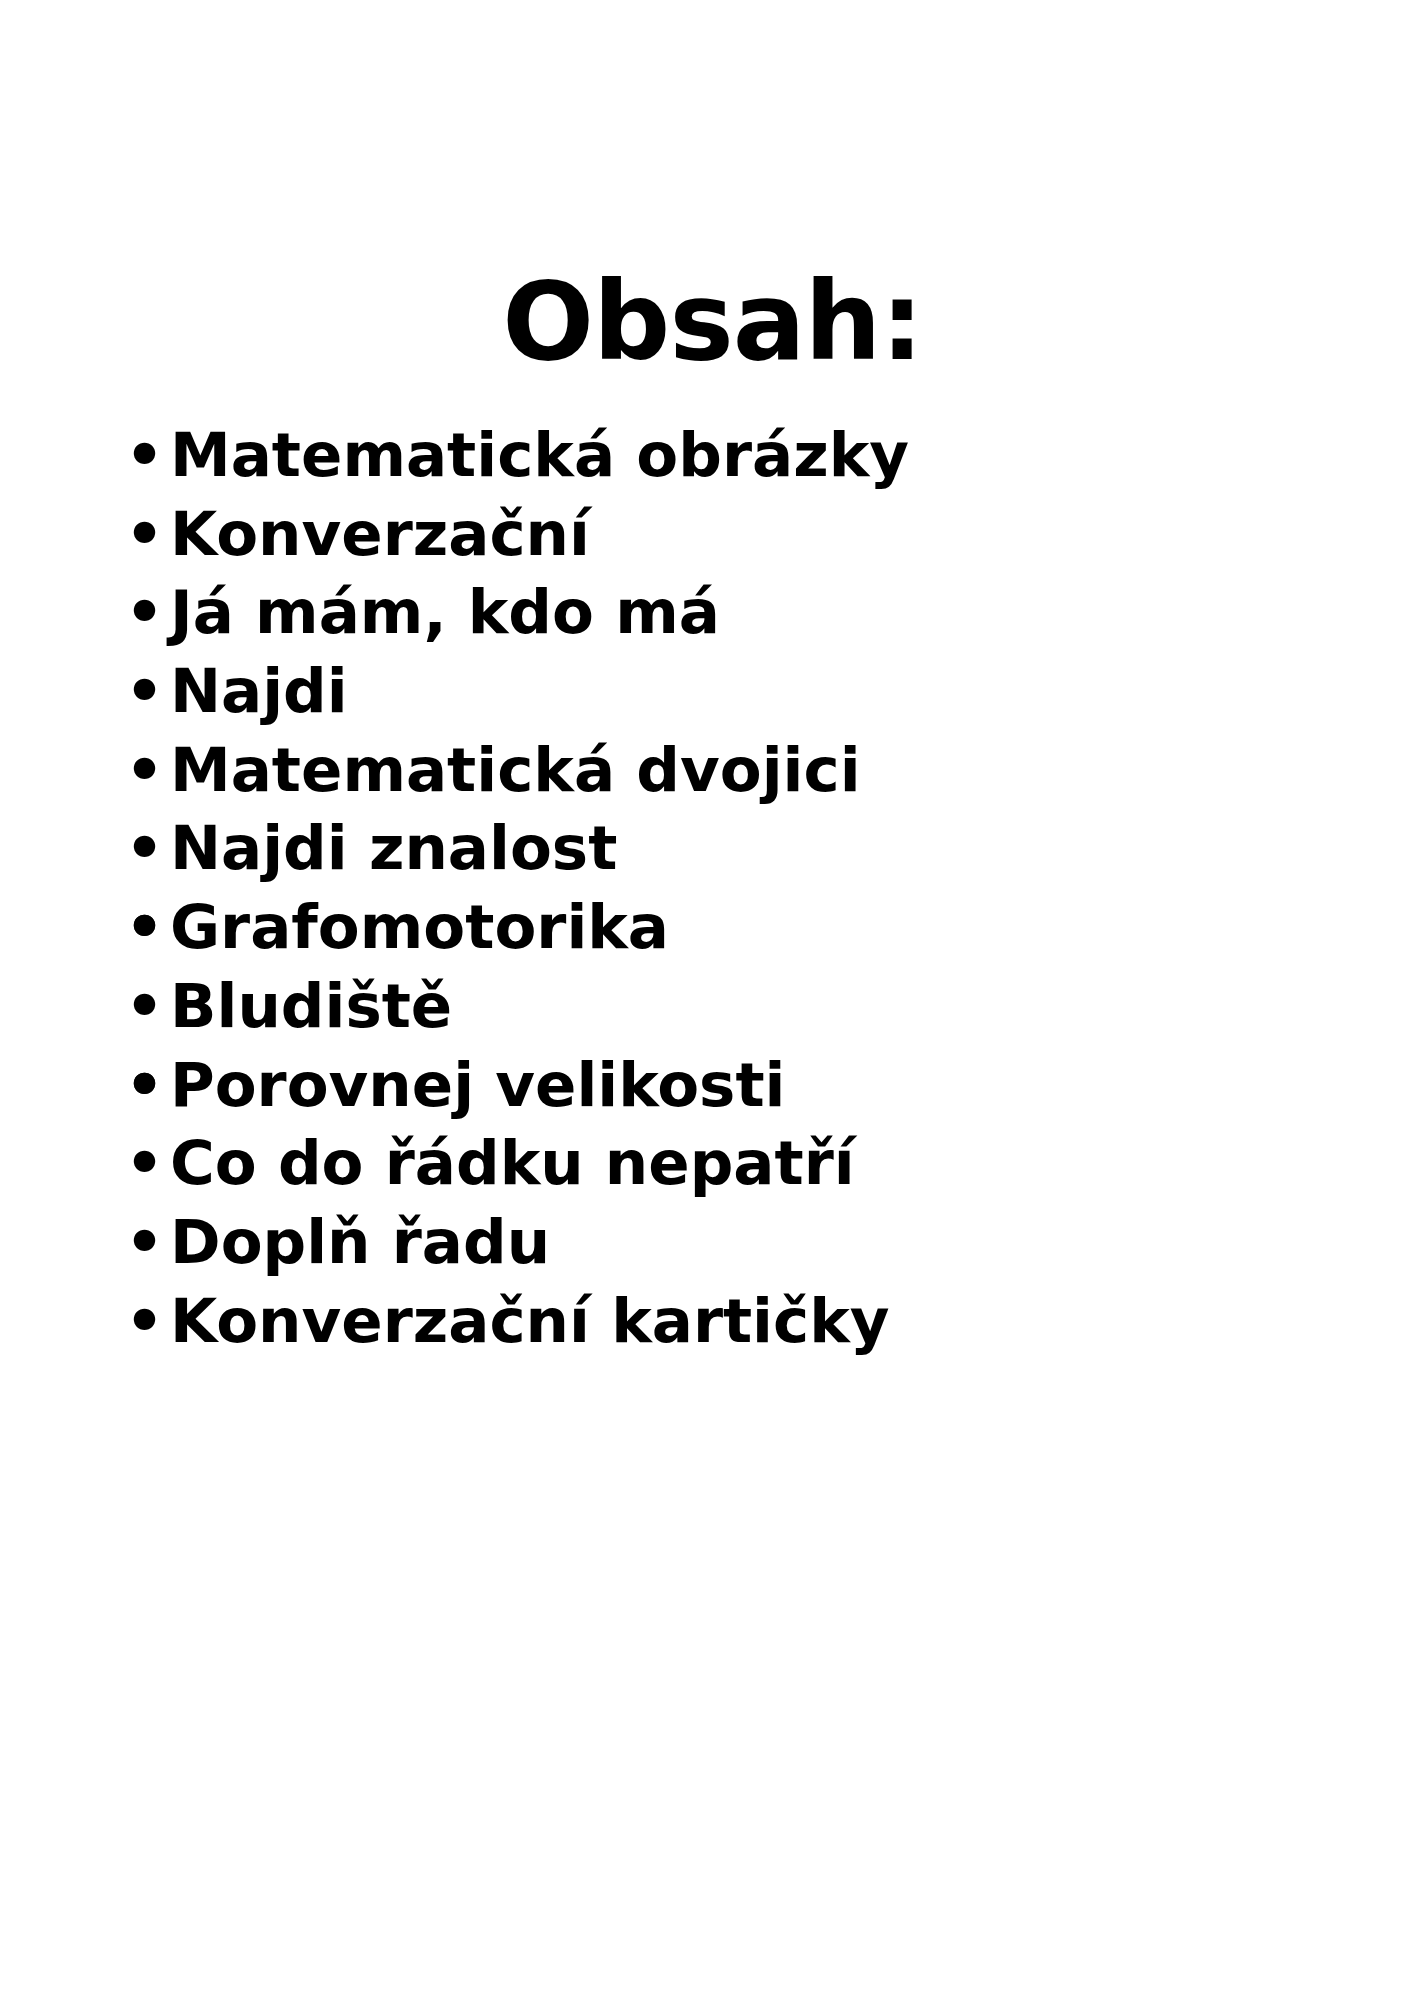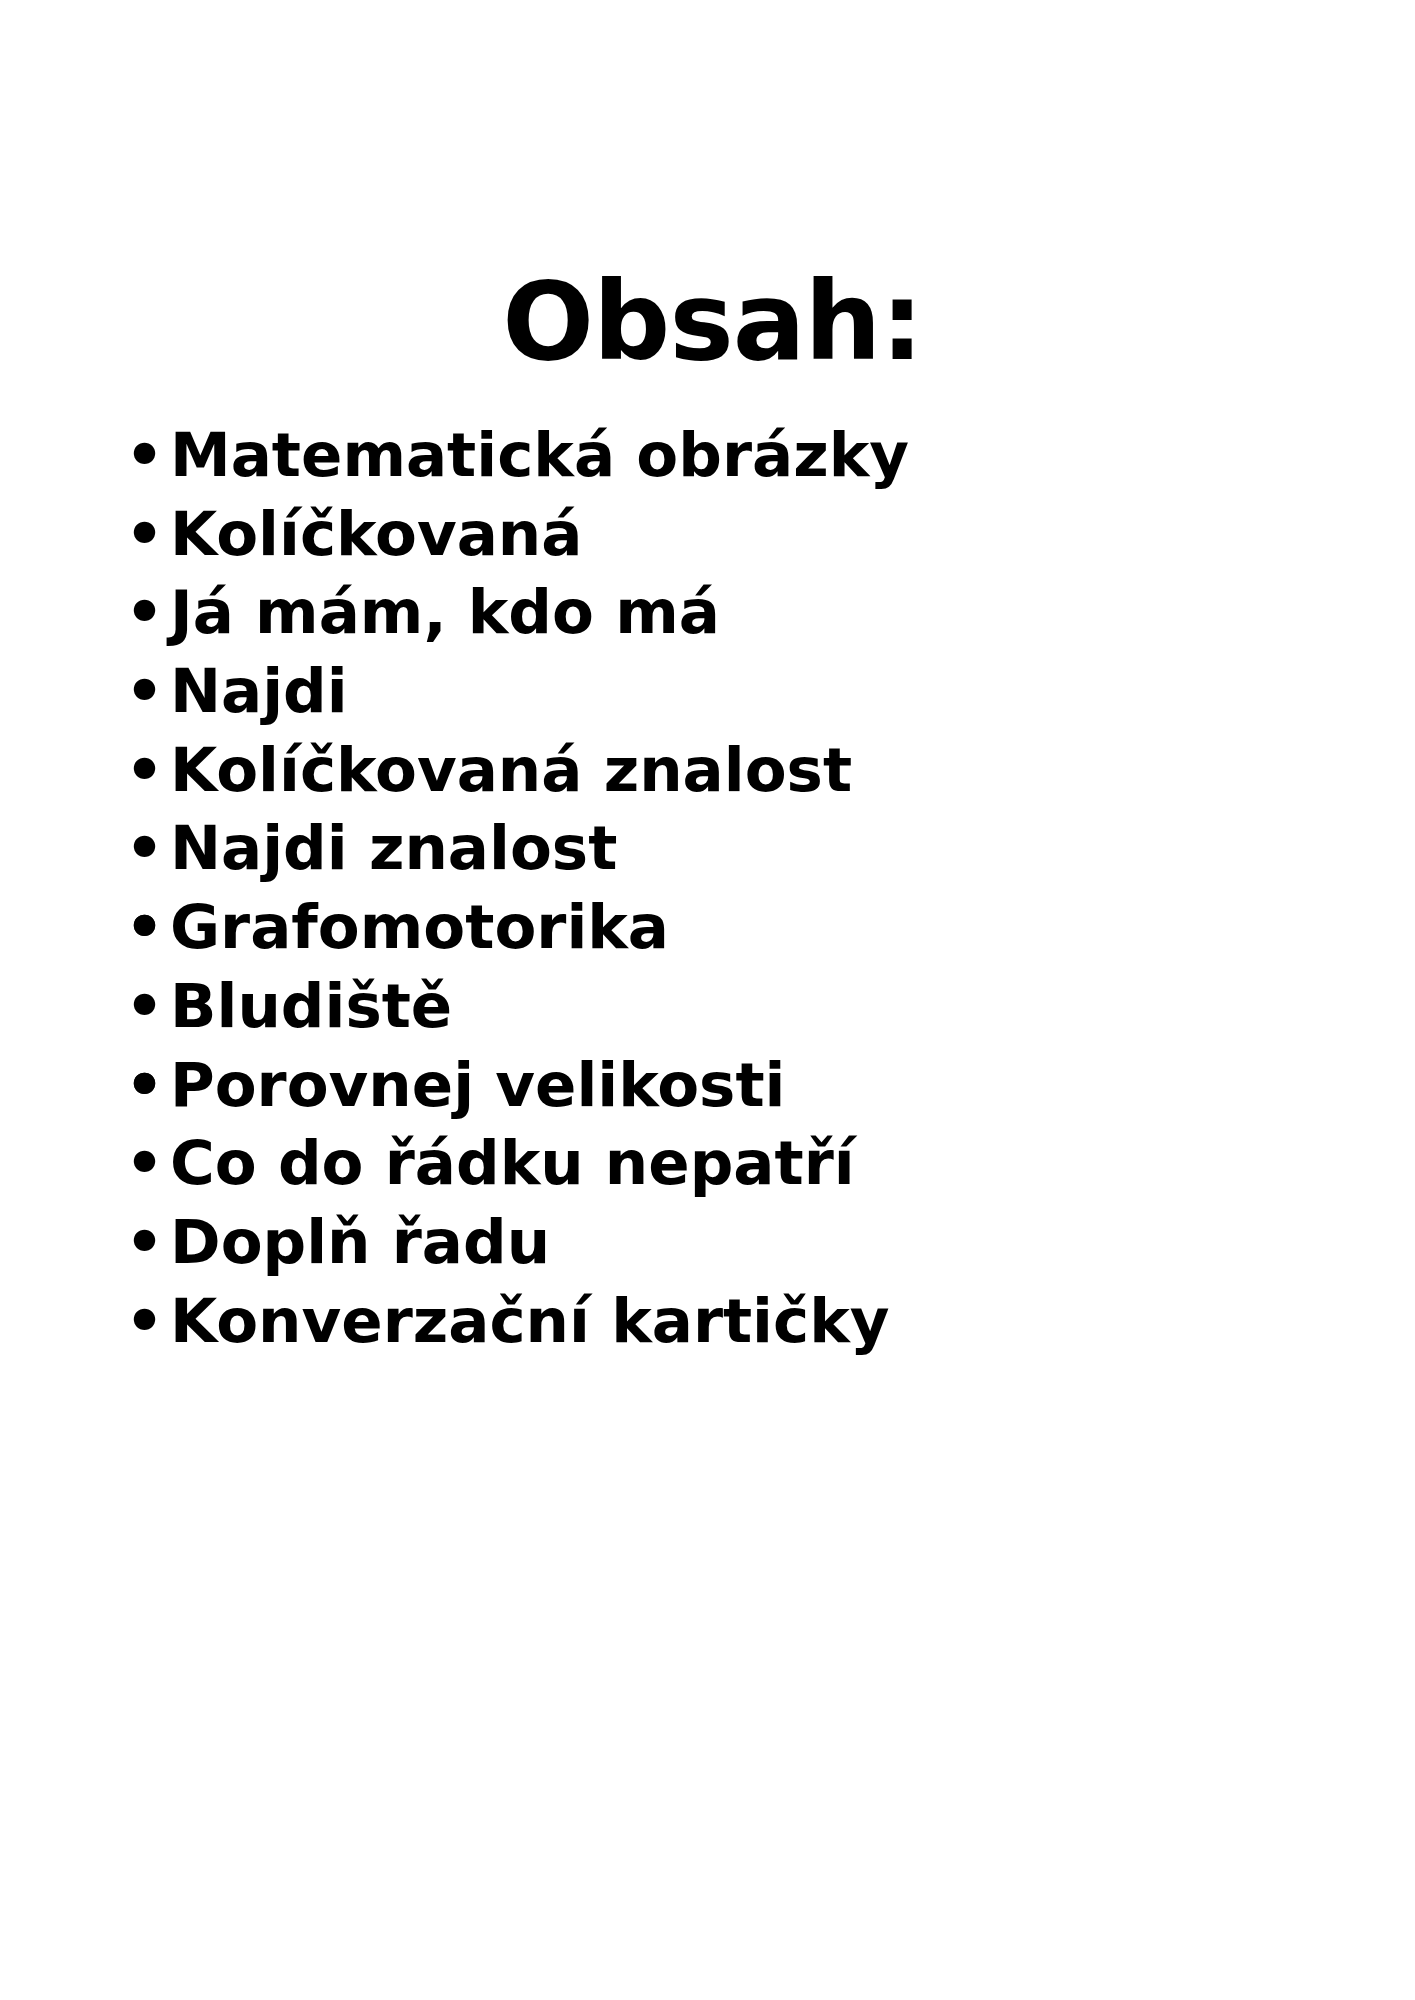--- a/index.html
+++ b/index.html
@@ -66,33 +66,33 @@
 
   <h1 class="doc-title">Obsah:</h1>
 
   <ul class="contents-list">
     <li>
       <span class="bullet">•</span>
       <span class="item-text">Matematická obrázky</span>
     </li>
     <li>
       <span class="bullet">•</span>
-      <span class="item-text">Kolíčkovaná</span>
+      <span class="item-text">Konverzační</span>
     </li>
     <li>
       <span class="bullet">•</span>
       <span class="item-text">Já mám, kdo má</span>
     </li>
     <li>
       <span class="bullet">•</span>
       <span class="item-text">Najdi</span>
     </li>
     <li>
       <span class="bullet">•</span>
-      <span class="item-text">Kolíčkovaná znalost</span>
+      <span class="item-text">Matematická dvojici</span>
     </li>
     <li>
       <span class="bullet">•</span>
       <span class="item-text">Najdi znalost</span>
     </li>
     <li>
       <span class="bullet">•</span>
     </li>
     <li>
       <span class="bullet">•</span>

